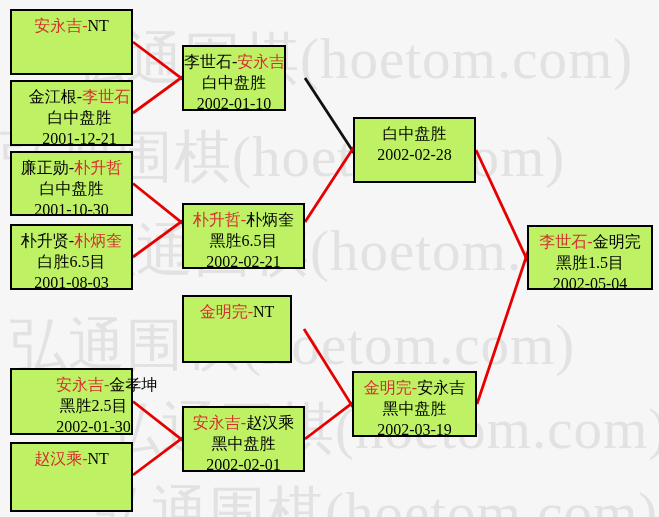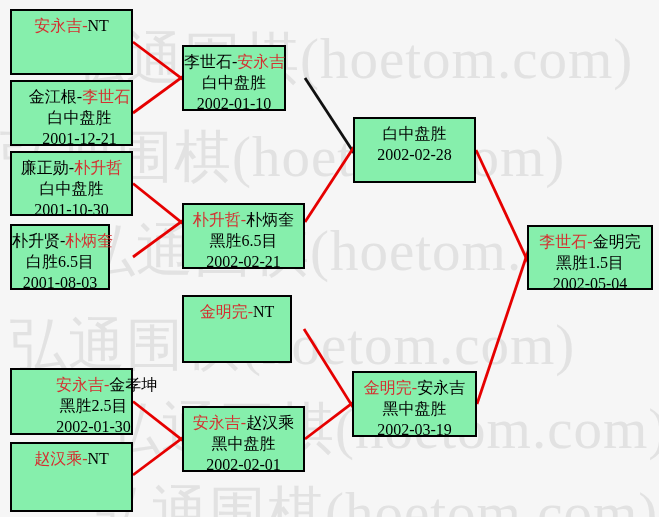--- a/index.html
+++ b/index.html
@@ -23,21 +23,21 @@
   }
   #connector-layer{
     position:absolute;left:0;top:0;
     width:659px;height:517px;
     z-index:1;
   }
   .match{
     position:absolute;
     z-index:2;
     box-sizing:border-box;
-    background:#86efac;
+    background:#bef264;
     border:2px solid #000000;
     text-align:center;
     padding-top:4px;
     font-size:16px;
     line-height:21px;
     color:#000000;
     white-space:nowrap;
   }
   .match .win{color:#d43030;}
 </style>
@@ -74,21 +74,21 @@
       <div class="match" style="left: 10px; top: 80px; width: 123px; height: 66px; padding-left: 16px;">
         <div><span class="">金江根</span><span class="">-</span><span class="win">李世石</span></div>
         <div>白中盘胜</div>
         <div>2001-12-21</div>
       </div>
       <div class="match" style="left: 10px; top: 151px; width: 123px; height: 65px;">
         <div><span class="">廉正勋</span><span class="">-</span><span class="win">朴升哲</span></div>
         <div>白中盘胜</div>
         <div>2001-10-30</div>
       </div>
-      <div class="match" style="left: 10px; top: 224px; width: 100px; height: 66px;">
+      <div class="match" style="left: 10px; top: 224px; width: 123px; height: 66px;">
         <div><span class="">朴升贤</span><span class="">-</span><span class="win">朴炳奎</span></div>
         <div>白胜6.5目</div>
         <div>2001-08-03</div>
       </div>
       <div class="match" style="left: 182px; top: 45px; width: 104px; height: 66px;">
         <div><span class="">李世石</span><span class="">-</span><span class="win">安永吉</span></div>
         <div>白中盘胜</div>
         <div>2002-01-10</div>
       </div>
       <div class="match" style="left: 182px; top: 203px; width: 123px; height: 66px;">

